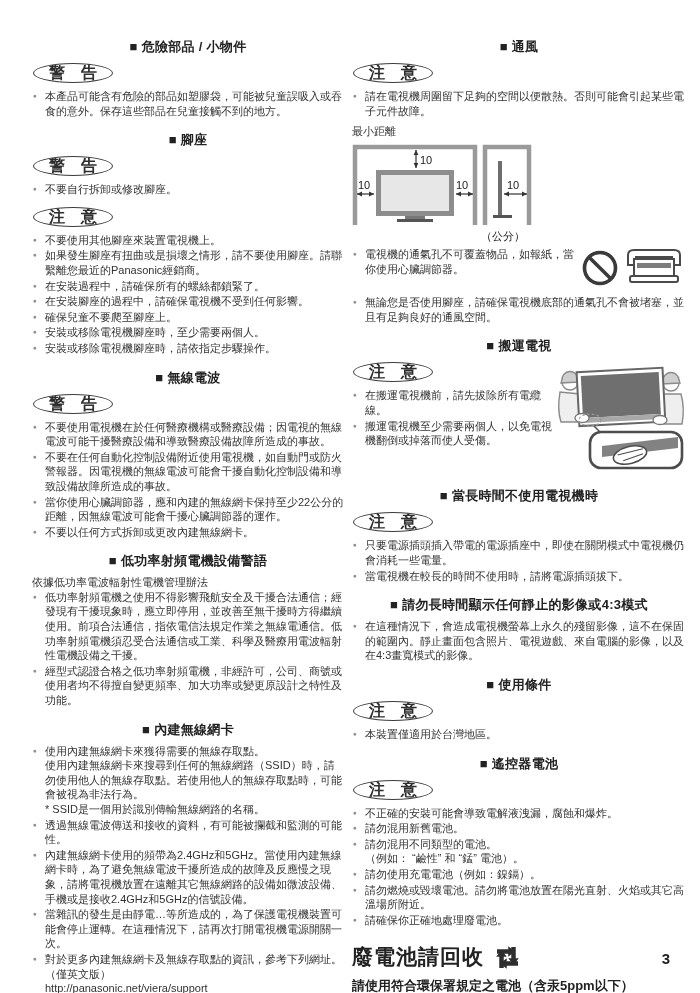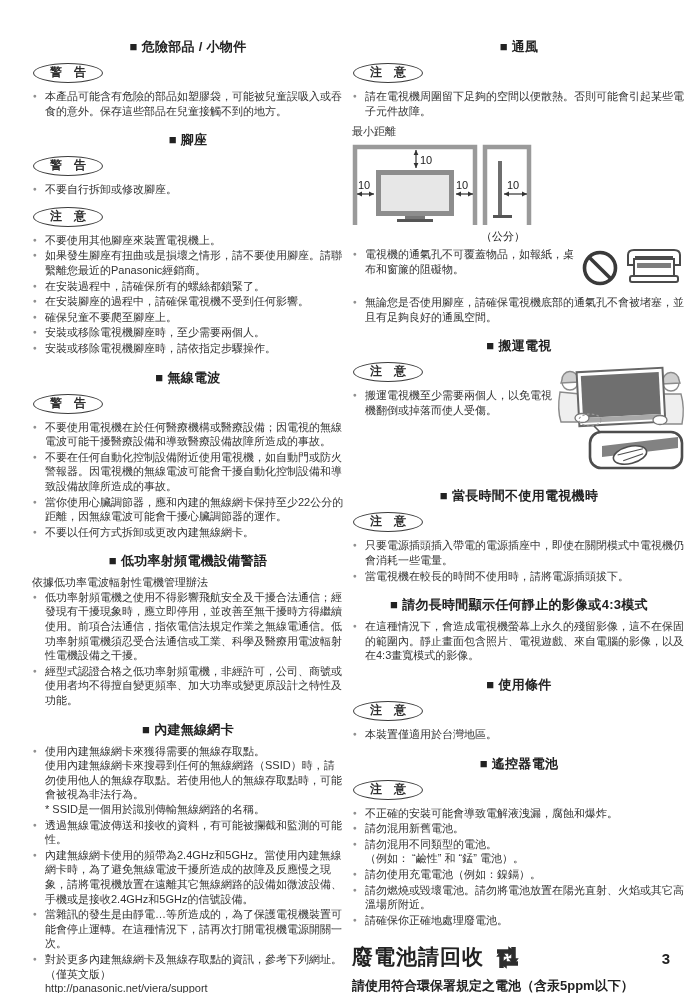--- a/index.html
+++ b/index.html
@@ -13,21 +13,21 @@
   .col-right { left:352px; width:334px; }
 
   .sec-title {
     font-size:13px; font-weight:bold; color:#222;
     margin:13px 0 5px 0; letter-spacing:0.3px;text-align:center;
   }
   .sec-title.first { margin-top:0; }
 
   .pill {
     display:inline-block; border:1.6px solid #3c3c3c; border-radius:50%;
-    font-size:12px; font-weight:bold; color:#2e2e2e;
+    font-size:16px; font-weight:bold; color:#2e2e2e;
     padding:2px 15px 3px 15px; margin:2px 0 6px 1px; line-height:13px;
     min-width:70px; text-align:center;
   }
 
   ul.blist { list-style:none; margin:0 0 2px 0; padding:0; }
   li.bitem {
     position:relative; padding-left:13px; margin:0 0 1px 0;
     font-size:11px; line-height:14.6px; color:#333;
     white-space:pre-line; word-break:break-word;
   }
@@ -169,21 +169,21 @@
       <line x1="152" y1="53" x2="175" y2="53" stroke="#333" stroke-width="1.2"></line>
       <polygon points="152,53 157,50.6 157,55.4" fill="#333"></polygon>
       <polygon points="175,53 170,50.6 170,55.4" fill="#333"></polygon>
 
       <text x="129" y="99" font-size="11" fill="#222">（公分）</text>
     </svg>
 
     <div class="vent-row">
       <div class="vtext">
         <ul class="blist">
-          <li class="bitem">電視機的通氣孔不可覆蓋物品，如報紙，桌布和窗簾的阻礙物。</li>
+          <li class="bitem">電視機的通氣孔不可覆蓋物品，如報紙，當你使用心臟調節器。</li>
         </ul>
       </div>
       <div class="vicons">
         <svg viewBox="0 0 104 44" width="104" height="44">
 
           <g>
             <circle cx="20" cy="21" r="15.5" fill="none" stroke="#3a3a3a" stroke-width="3.6"></circle>
             <line x1="9.4" y1="10.4" x2="30.6" y2="31.6" stroke="#3a3a3a" stroke-width="3.6"></line>
           </g>
 
@@ -200,20 +200,21 @@
       <li class="bitem">無論您是否使用腳座，請確保電視機底部的通氣孔不會被堵塞，並且有足夠良好的通風空間。</li>
     </ul>
   </div>
 
   <div class="sec">
     <div class="sec-title">■ 搬運電視</div>
     <div class="carry-row">
       <div class="ctext">
         <div class="pill">注　意</div>
         <ul class="blist">
+          <li class="bitem">在搬運電視機前，請先拔除所有電纜線。</li>
           <li class="bitem">搬運電視機至少需要兩個人，以免電視機翻倒或掉落而使人受傷。</li>
         </ul>
       </div>
       <div class="cillu">
         <svg viewBox="0 0 130 110" width="130" height="110">
 
           <g stroke="#8a8a8a" fill="#ffffff" stroke-width="1.4">
             <path d="M4,32 Q1,50 5,62 L24,62 Q27,46 24,34 Z" fill="#efefef"></path>
             <circle cx="14" cy="22" r="8"></circle>
             <path d="M6,20 A8,8 0 0 1 22,19 L23,22 L5,23 Z" fill="#cfcfcf"></path>

